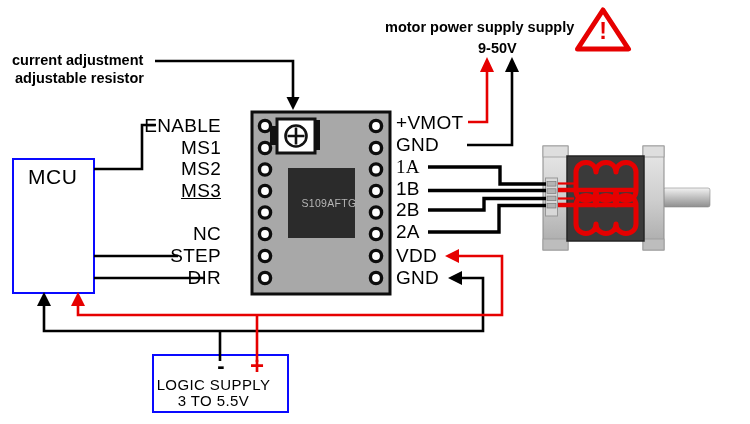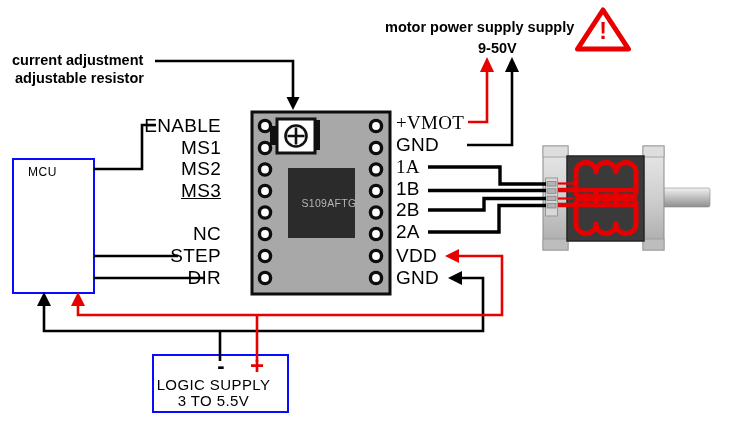--- a/index.html
+++ b/index.html
@@ -10,21 +10,21 @@
   #wiring-svg { position:absolute; left:0; top:0; }
   .lbl { position:absolute; white-space:nowrap; color:#000; z-index:5; }
   .pin { font-size:19px; line-height:21px; letter-spacing:0.3px; }
   .pinL { right:529px; text-align:right; }
   .pinR { left:396px; text-align:left; }
   .ann { font-weight:bold; font-size:14.5px; line-height:17px; }
   .boxtxt { font-size:15px; line-height:16px; letter-spacing:0.4px; text-align:center; width:121px; left:153px; }
   .term { font-weight:bold; width:20px; text-align:center; }
   .red { color:#e60000; }
   .chiptxt { font-size:10.5px; color:#b5b5b5; width:82px; left:288px; text-align:center; letter-spacing:0.3px; }
-  .mcutxt { font-size:12px; letter-spacing:0.5px; }
+  .mcutxt { font-size:21px; letter-spacing:0.5px; }
   .warnmark { font-size:23px; font-weight:bold; width:20px; text-align:center; }
 </style>
 </head>
 <body>
 
 <div id="canvas">
 
   <svg id="wiring-svg" width="750" height="424" viewBox="0 0 750 424">
     <defs>
       <linearGradient id="flangeGrad" x1="0" y1="0" x2="0" y2="1">
@@ -156,21 +156,21 @@
   <div class="lbl mcutxt" style="left:28px; top:165px;">MCU</div>
 
   <div class="lbl pin pinL" style="top:115px;">ENABLE</div>
   <div class="lbl pin pinL" style="top:137px;">MS1</div>
   <div class="lbl pin pinL" style="top:158px;">MS2</div>
   <div class="lbl pin pinL" style="top:180px;text-decoration:underline;">MS3</div>
   <div class="lbl pin pinL" style="top:223px;">NC</div>
   <div class="lbl pin pinL" style="top:245px;">STEP</div>
   <div class="lbl pin pinL" style="top:267px;">DIR</div>
 
-  <div class="lbl pin pinR" style="top:112px;font-family:Liberation Serif, serif;">+VMOT</div>
+  <div class="lbl pin pinR" style="top:112px;">+VMOT</div>
   <div class="lbl pin pinR" style="top:134px;">GND</div>
   <div class="lbl pin pinR" style="top:156px;font-family:Liberation Serif, serif;">1A</div>
   <div class="lbl pin pinR" style="top:178px;">1B</div>
   <div class="lbl pin pinR" style="top:199px;">2B</div>
   <div class="lbl pin pinR" style="top:221px;">2A</div>
   <div class="lbl pin pinR" style="top:245px;">VDD</div>
   <div class="lbl pin pinR" style="top:267px;">GND</div>
 
   <div class="lbl chiptxt" style="top:197px;">S109AFTG</div>
 

